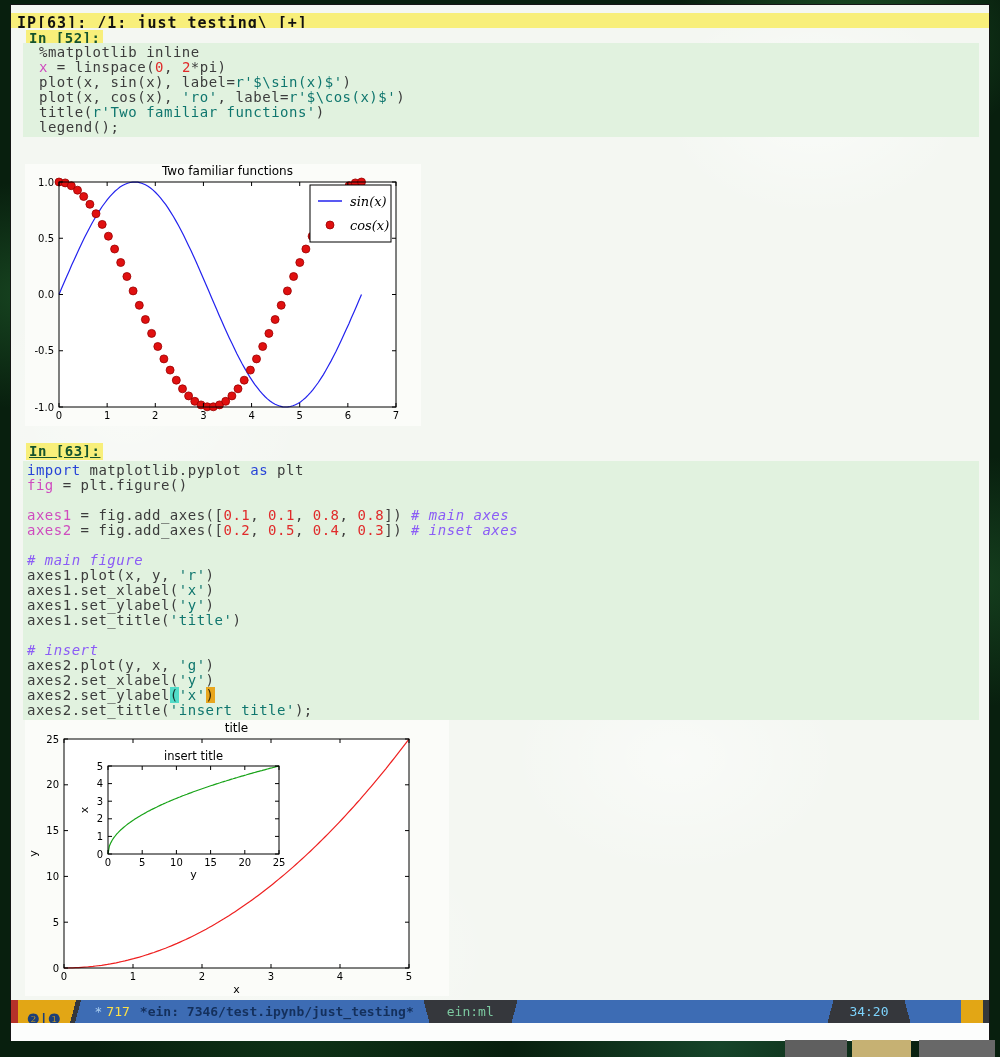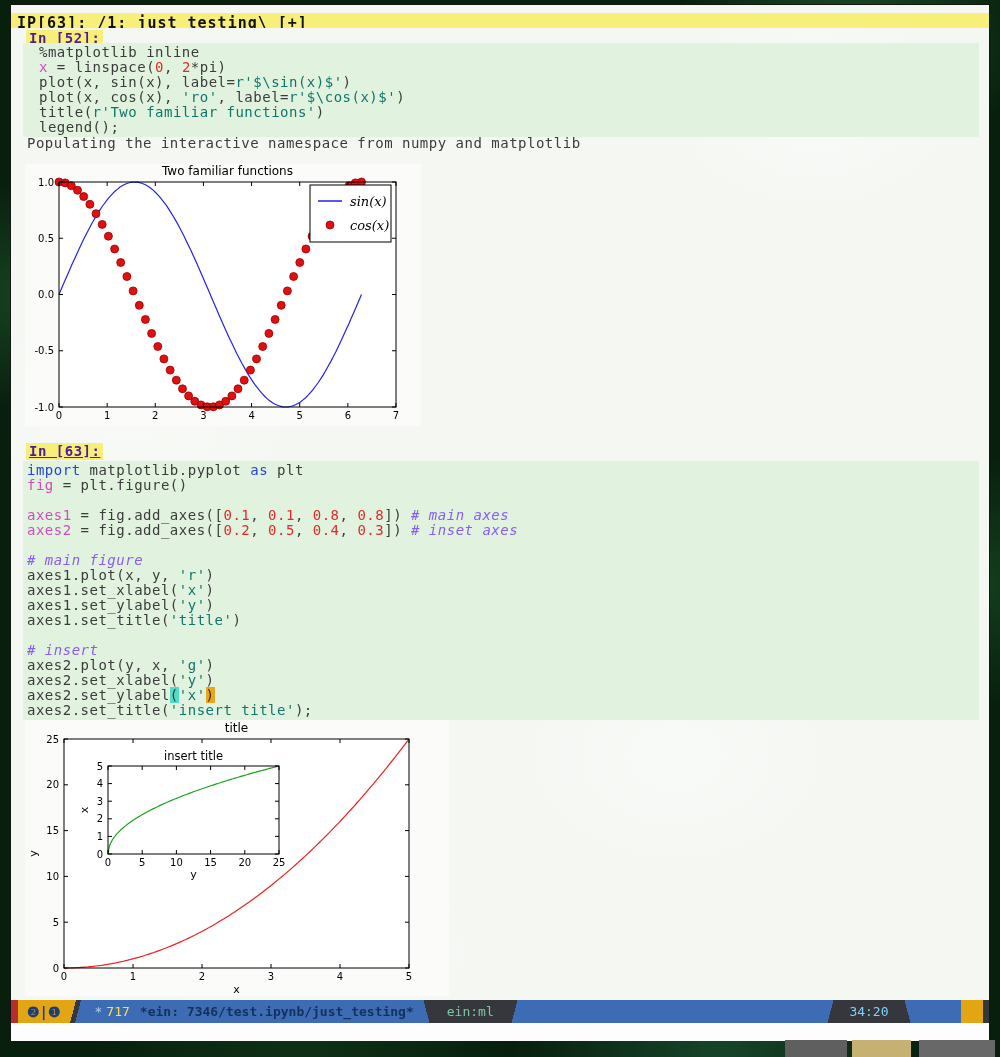--- a/index.html
+++ b/index.html
@@ -27,21 +27,21 @@
   .buffer-bg{
     position:absolute;left:0;top:23px;width:100%;height:972px;
     background:
       radial-gradient(ellipse 220px 160px at 82% 8%, rgba(255,255,255,0.55), rgba(255,255,255,0) 70%),
       radial-gradient(ellipse 260px 180px at 12% 40%, rgba(255,255,255,0.40), rgba(255,255,255,0) 70%),
       radial-gradient(ellipse 240px 170px at 68% 75%, rgba(255,255,255,0.45), rgba(255,255,255,0) 70%),
       radial-gradient(ellipse 280px 190px at 30% 95%, rgba(255,255,255,0.35), rgba(255,255,255,0) 70%),
       #f4f7f2;
   }
   .prompt{
-    position:absolute;display:inline-block;background:#f8ef7a;color:#4c1d95;
+    position:absolute;display:inline-block;background:#f8ef7a;color:#14532d;
     font-size:14px;font-weight:bold;letter-spacing:.5px;line-height:15px;
     text-decoration:underline;padding:1px 3px;white-space:nowrap;
   }
   .p1{left:15px;top:25px;}
   .p2{left:15px;top:438px;}
   .cell{
     position:absolute;left:12px;width:956px;background:#e1f2df;
     padding:2px 0 2px 4px;box-sizing:border-box;
   }
   .c1{top:38px;padding-left:16px;}
@@ -65,21 +65,21 @@
   }
   .plot{position:absolute;background:#fbfcf9;}
   .plot1{left:14px;top:159px;}
   .plot2{left:14px;top:715px;}
   .modeline{
     position:absolute;left:0;top:995px;width:100%;height:23px;
     display:flex;align-items:stretch;font-size:13px;line-height:23px;
     background:#35373c;white-space:nowrap;overflow:hidden;
   }
   .ml-red{width:7px;background:#b5302a;}
-  .ml-gold{background:#e2a615;color:#1c3f78;font-weight:bold;font-size:14px;padding:1px 9px;}
+  .ml-gold{background:#e2a615;color:#1c3f78;font-weight:bold;font-size:14px;padding:8px 9px;}
   .ml-main{background:#3d6cb4;display:flex;padding:0 6px;}
   .ml-mod{color:#a8cdf0;margin:0 4px 0 6px;}
   .ml-pos{color:#fde047;margin-right:10px;}
   .ml-buf{color:#14305c;font-weight:bold;}
   .ml-mode{background:#35373c;color:#7cc9a0;padding:0 14px;}
   .ml-fill{flex:1;background:#3d6cb4;}
   .ml-time{background:#35373c;color:#7dd3fc;padding:0 12px;}
   .ml-batt{background:#3d6cb4;color:#a8cdf0;padding:16px 12px;}
   .ml-batticon{width:22px;background:#e2a615;}
   .ml-endcap{width:6px;background:#35373c;}
@@ -105,21 +105,20 @@
   <div class="header"><span>IP[63]: /1: just_testing\ </span><span>[+]</span></div>
 
   <div class="buffer-bg"></div>
 
   <div class="prompt p1">In [52]:</div>
 
   <div class="cell c1">
       <pre><div class="cl"><span class="tk-d">%matplotlib inline</span></div><div class="cl"><span class="tk-v">x</span><span class="tk-d"> = linspace(</span><span class="tk-n">0</span><span class="tk-d">, </span><span class="tk-n">2</span><span class="tk-d">*pi)</span></div><div class="cl"><span class="tk-d">plot(x, sin(x), label=</span><span class="tk-s">r'$\sin(x)$'</span><span class="tk-d">)</span></div><div class="cl"><span class="tk-d">plot(x, cos(x), </span><span class="tk-s">'ro'</span><span class="tk-d">, label=</span><span class="tk-s">r'$\cos(x)$'</span><span class="tk-d">)</span></div><div class="cl"><span class="tk-d">title(</span><span class="tk-s">r'Two familiar functions'</span><span class="tk-d">)</span></div><div class="cl"><span class="tk-d">legend();</span></div></pre>
     </div>
 
-  <div class="out">Populating the interactive namespace from numpy and matplotlib</div>
 
   <svg class="plot plot1" width="396" height="262">
       <rect x="34" y="18" width="337" height="225" fill="#ffffff"></rect>
       <polyline points="34.0,130.5 36.5,124.6 39.1,118.6 41.6,112.8 44.2,106.9 46.7,101.1 49.3,95.5 51.8,89.9 54.3,84.4 56.9,79.0 59.4,73.8 62.0,68.8 64.5,63.9 67.0,59.2 69.6,54.7 72.1,50.4 74.7,46.4 77.2,42.5 79.8,39.0 82.3,35.6 84.8,32.6 87.4,29.8 89.9,27.3 92.5,25.1 95.0,23.1 97.5,21.5 100.1,20.2 102.6,19.2 105.2,18.5 107.7,18.1 110.3,18.0 112.8,18.2 115.3,18.8 117.9,19.7 120.4,20.8 123.0,22.3 125.5,24.1 128.1,26.1 130.6,28.5 133.1,31.2 135.7,34.1 138.2,37.3 140.8,40.7 143.3,44.4 145.8,48.4 148.4,52.5 150.9,56.9 153.5,61.5 156.0,66.3 158.6,71.3 161.1,76.4 163.6,81.7 166.2,87.1 168.7,92.6 171.3,98.3 173.8,104.0 176.3,109.8 178.9,115.7 181.4,121.6 184.0,127.5 186.5,133.5 189.1,139.4 191.6,145.3 194.1,151.2 196.7,157.0 199.2,162.7 201.8,168.4 204.3,173.9 206.9,179.3 209.4,184.6 211.9,189.7 214.5,194.7 217.0,199.5 219.6,204.1 222.1,208.5 224.6,212.6 227.2,216.6 229.7,220.3 232.3,223.7 234.8,226.9 237.4,229.8 239.9,232.5 242.4,234.9 245.0,236.9 247.5,238.7 250.1,240.2 252.6,241.3 255.1,242.2 257.7,242.8 260.2,243.0 262.8,242.9 265.3,242.5 267.9,241.8 270.4,240.8 272.9,239.5 275.5,237.9 278.0,235.9 280.6,233.7 283.1,231.2 285.7,228.4 288.2,225.4 290.7,222.0 293.3,218.5 295.8,214.6 298.4,210.6 300.9,206.3 303.4,201.8 306.0,197.1 308.5,192.2 311.1,187.2 313.6,182.0 316.2,176.6 318.7,171.1 321.2,165.5 323.8,159.9 326.3,154.1 328.9,148.2 331.4,142.4 333.9,136.4 336.5,130.5" fill="none" stroke="#2222ee" stroke-width="1.2"></polyline>
       <circle cx="34.0" cy="18.0" r="4" fill="#e01010" stroke="#990000" stroke-width="0.8"></circle>
       <circle cx="40.2" cy="18.9" r="4" fill="#e01010" stroke="#990000" stroke-width="0.8"></circle>
       <circle cx="46.3" cy="21.7" r="4" fill="#e01010" stroke="#990000" stroke-width="0.8"></circle>
       <circle cx="52.5" cy="26.2" r="4" fill="#e01010" stroke="#990000" stroke-width="0.8"></circle>
       <circle cx="58.7" cy="32.5" r="4" fill="#e01010" stroke="#990000" stroke-width="0.8"></circle>
       <circle cx="64.9" cy="40.3" r="4" fill="#e01010" stroke="#990000" stroke-width="0.8"></circle>

